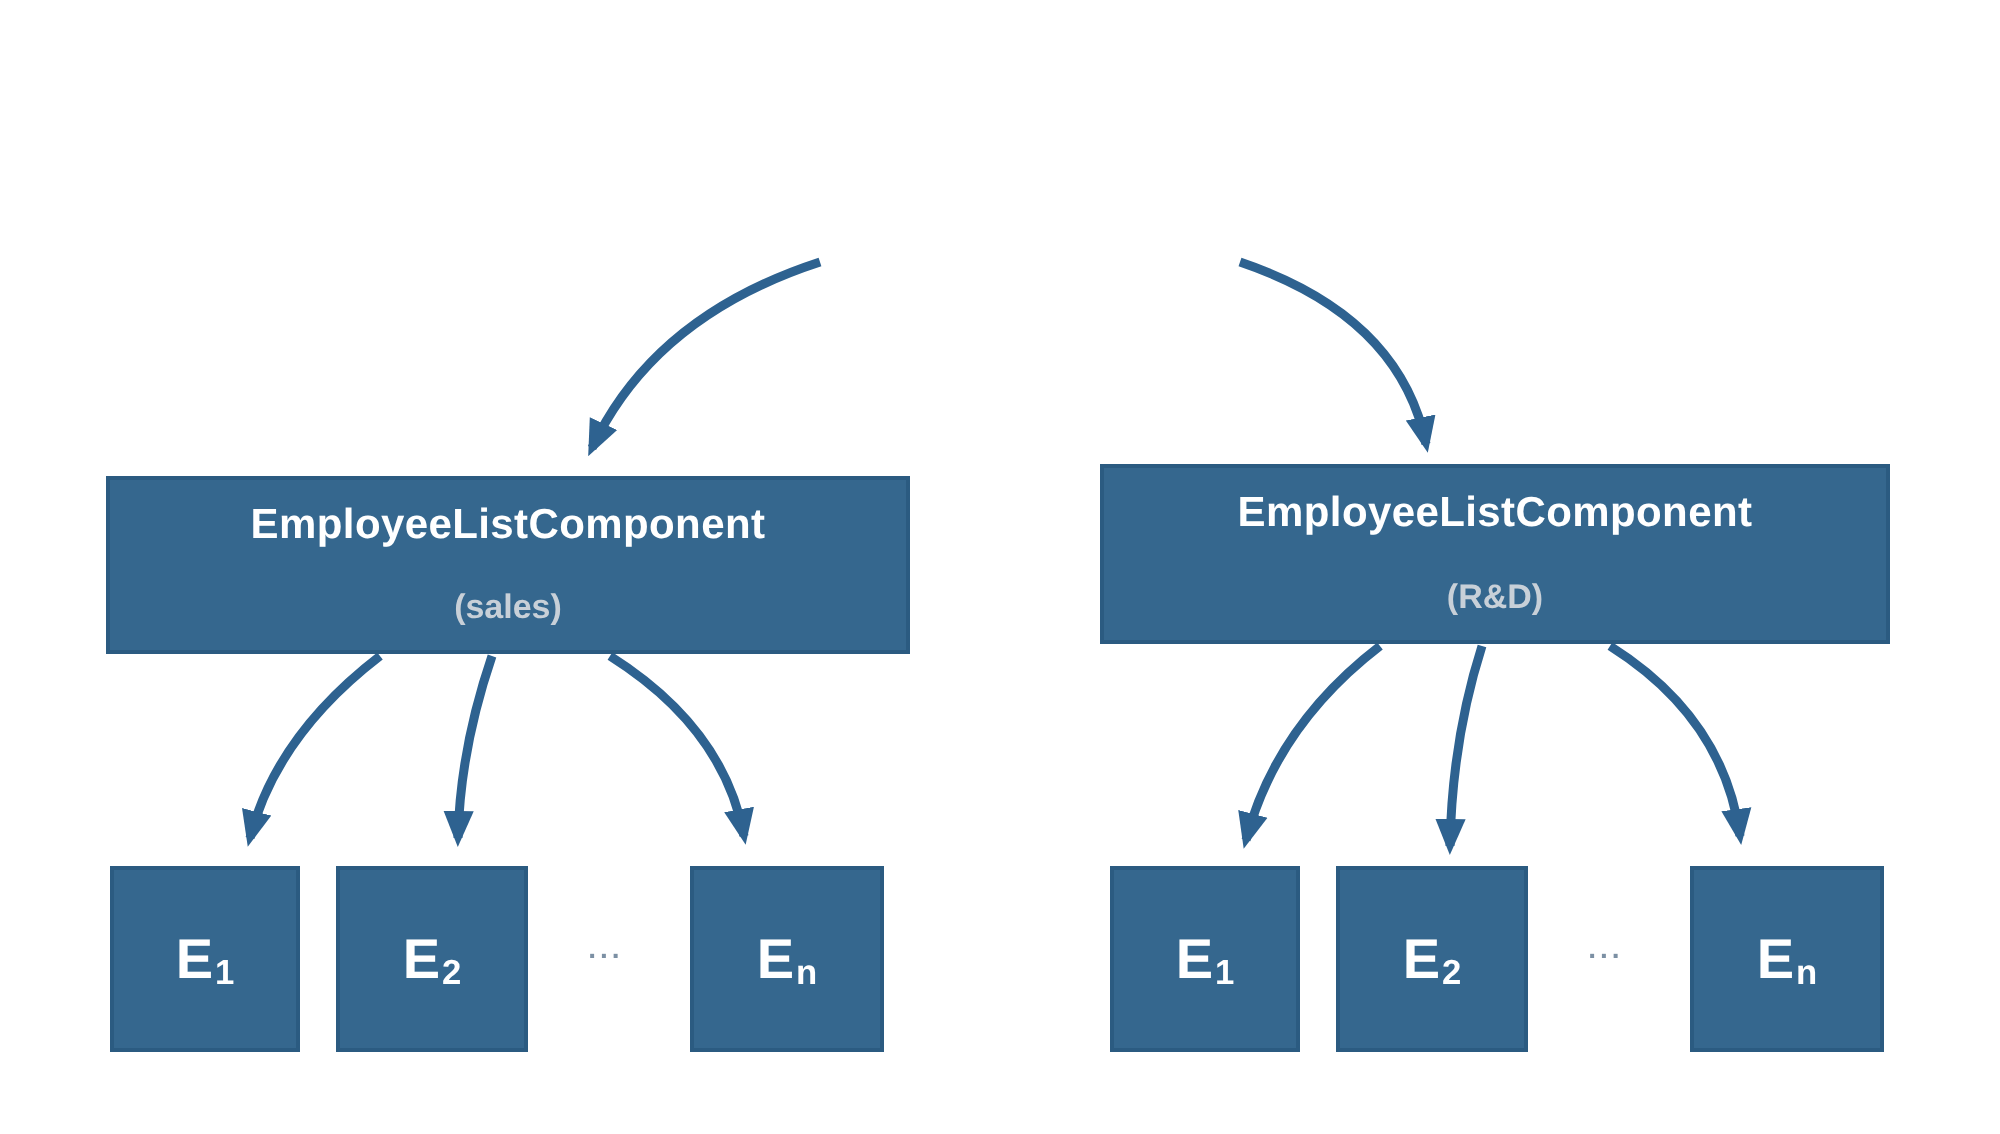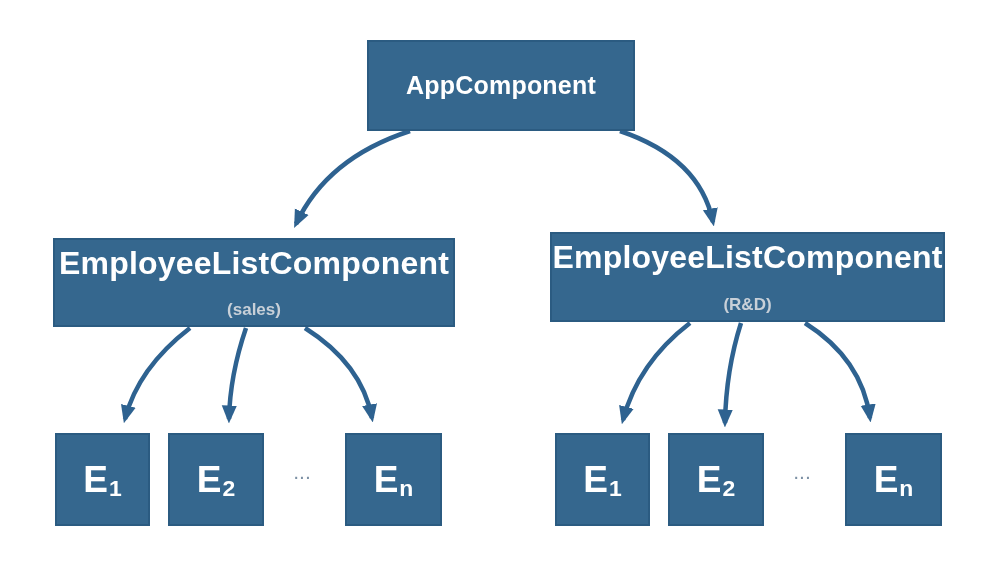--- a/index.html
+++ b/index.html
@@ -42,31 +42,31 @@
     display: flex;
     flex-direction: column;
     align-items: center;
     justify-content: center;
     text-align: center;
   }
   .node-root    { left: 367px; top: 40px;  width: 268px; height: 91px; }
   .node-branch-left  { left: 53px;  top: 238px; width: 402px; height: 89px; }
   .node-branch-right { left: 550px; top: 232px; width: 395px; height: 90px; }
   .node-root .node-title { font-size: 25px; font-weight: bold; letter-spacing: 0.2px; }
-  .node-branch .node-title { font-size: 32px; font-weight: bold; letter-spacing: 0.2px; line-height: 1.15; }
+  .node-branch .node-title { font-size: 21px; font-weight: bold; letter-spacing: 0.2px; line-height: 1.15; }
   .node-subtitle {
     font-size: 17px;
     font-weight: bold;
     color: var(--text-subtitle);
     margin-top: 19px;
   }
   .node-leaf {
     top: 433px;
     height: 93px;
-    font-size: 37px;
+    font-size: 28px;
     font-weight: bold;
   }
   .leaf-l1 { left: 55px;  width: 95px; }
   .leaf-l2 { left: 168px; width: 96px; }
   .leaf-ln { left: 345px; width: 97px; }
   .leaf-r1 { left: 555px; width: 95px; }
   .leaf-r2 { left: 668px; width: 96px; }
   .leaf-rn { left: 845px; width: 97px; }
   .e-sub {
     font-size: 0.62em;
@@ -101,23 +101,20 @@
     <path class="connector" d="M 410 131 Q 327 158 296 224" marker-end="url(#ah)"></path>
     <path class="connector" d="M 620 131 Q 700 158 713 222" marker-end="url(#ah)"></path>
     <path class="connector" d="M 190 328 Q 138 368 125 419" marker-end="url(#ah)"></path>
     <path class="connector" d="M 246 328 Q 230 375 229 419" marker-end="url(#ah)"></path>
     <path class="connector" d="M 305 328 Q 362 364 372 418" marker-end="url(#ah)"></path>
     <path class="connector" d="M 690 323 Q 638 363 623 420" marker-end="url(#ah)"></path>
     <path class="connector" d="M 741 323 Q 726 370 725 423" marker-end="url(#ah)"></path>
     <path class="connector" d="M 805 323 Q 862 359 870 418" marker-end="url(#ah)"></path>
   </svg>
 
-  <div class="node node-root">
-    <div class="node-title">AppComponent</div>
-  </div>
 
   <div class="node node-branch node-branch-left">
     <div class="node-title">EmployeeListComponent</div>
     <div class="node-subtitle">(sales)</div>
   </div>
 
   <div class="node node-branch node-branch-right">
     <div class="node-title">EmployeeListComponent</div>
     <div class="node-subtitle">(R&amp;D)</div>
   </div>

